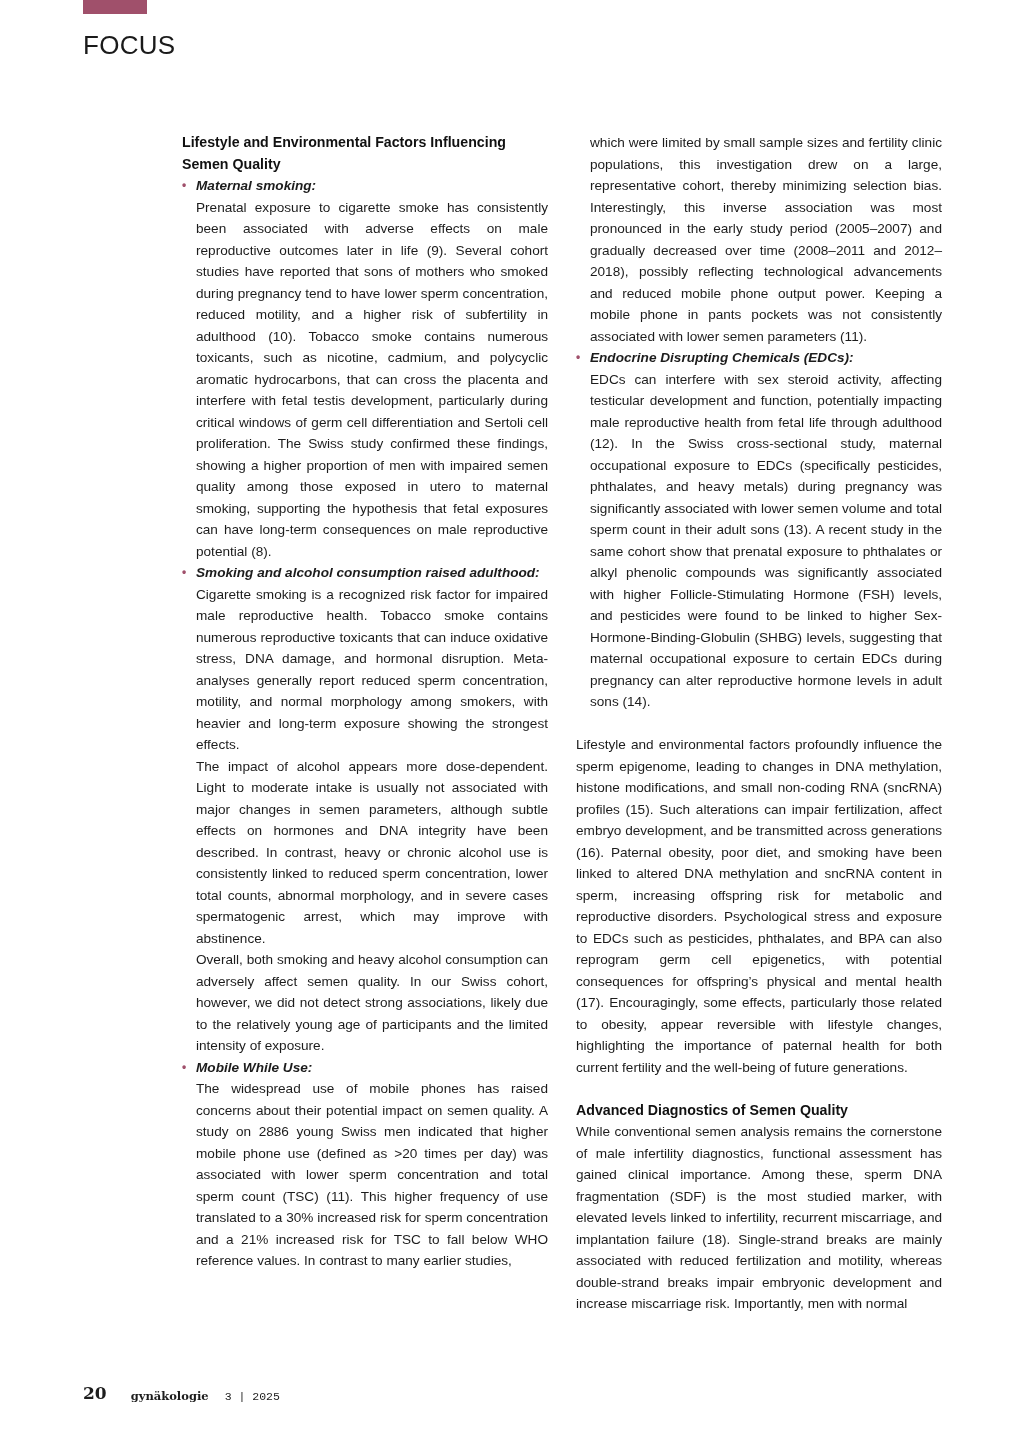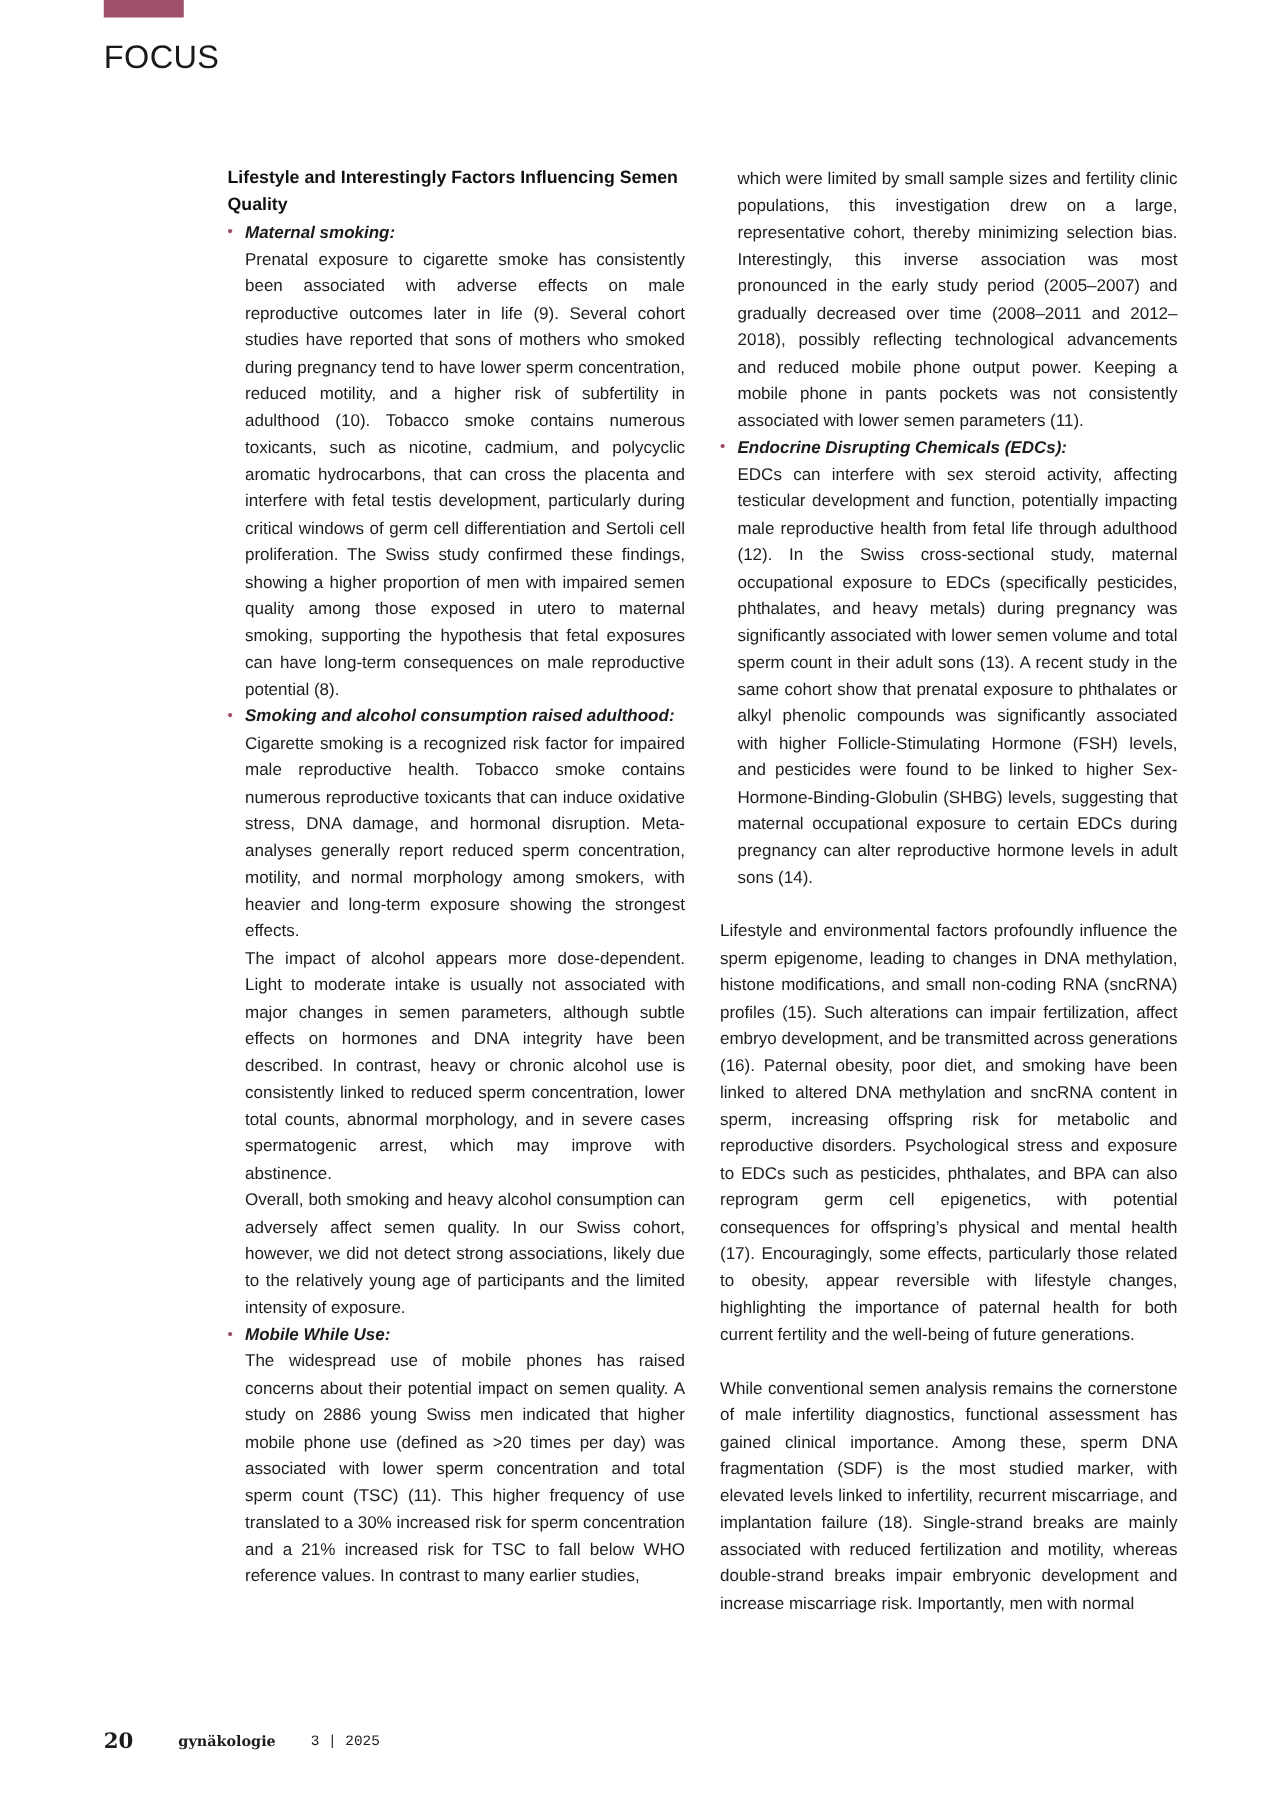--- a/index.html
+++ b/index.html
@@ -10,33 +10,33 @@
                    color:#1a1a1a; font-family:"Liberation Sans", sans-serif; font-weight:normal; }
   .col { position:absolute; top:132px; width:366px; font-size:13.6px; line-height:21.5px; }
   .col-left { left:182px; }
   .col-right { left:576px; }
   .col p { margin:0; text-align:justify; hyphens:manual; }
   h3 { margin:0; font-size:14.2px; line-height:21.5px; font-weight:bold; color:#111; }
   .bullet-head { position:relative; margin:0; padding-left:14px; font-weight:bold; font-style:italic; }
   .bullet-head .dot { position:absolute; left:0; top:0; color:#a0506b; font-style:normal; font-size:12px; }
   .indent { padding-left:14px; }
   .gap { height:21.5px; }
-  .footer { position:absolute; left:83px; top:1383px; font-size:13px; display:flex; align-items:center; gap:16px; }
+  .footer { position:absolute; left:83px; top:1383px; font-size:13px; display:flex; align-items:flex-end; gap:4px; }
   .page-num { font-family:"DejaVu Serif", serif; font-weight:bold; font-size:17px; margin-right:20px; }
   .journal { font-family:"DejaVu Serif", serif; font-weight:bold; font-size:11.5px; margin-right:12px; }
   .issue { font-family:Liberation Mono, monospace; font-size:11.5px; }
 </style>
 </head>
 <body>
 
 <div class="accent-bar"></div>
 <div class="section-label">FOCUS</div>
 
 <div class="col col-left">
-  <h3>Lifestyle and Interestingly Factors Influencing Semen Quality</h3>
+  <h3>Lifestyle and Environmental Factors Influencing Semen Quality</h3>
 
   <div class="bullet-head">
     <span class="dot">•</span>
     <span>Maternal smoking:</span>
   </div>
   <p class="indent">Prenatal exposure to cigarette smoke has consistently been associated with adverse effects on male reproductive outcomes later in life (9). Several cohort studies have reported that sons of mothers who smoked during pregnancy tend to have lower sperm concentration, reduced motility, and a higher risk of subfertility in adulthood (10). Tobacco smoke contains numerous toxicants, such as nicotine, cadmium, and polycyclic aromatic hydrocarbons, that can cross the placenta and interfere with fetal testis development, particularly during critical windows of germ cell differentiation and Sertoli cell proliferation. The Swiss study confirmed these findings, showing a higher proportion of men with impaired semen quality among those exposed in utero to maternal smoking, supporting the hypothesis that fetal exposures can have long-term consequences on male reproductive potential (8).</p>
 
   <div class="bullet-head">
     <span class="dot">•</span>
     <span>Smoking and alcohol consumption raised adulthood:</span>
@@ -58,20 +58,21 @@
   <div class="bullet-head">
     <span class="dot">•</span>
     <span>Endocrine Disrupting Chemicals (EDCs):</span>
   </div>
   <p class="indent">EDCs can interfere with sex steroid activity, affecting testicular development and function, potentially impacting male reproductive health from fetal life through adulthood (12). In the Swiss cross-sectional study, maternal occupational exposure to EDCs (specifically pesticides, phthalates, and heavy metals) during pregnancy was significantly associated with lower semen volume and total sperm count in their adult sons (13). A recent study in the same cohort show that prenatal exposure to phthalates or alkyl phenolic compounds was significantly associated with higher Follicle-Stimulating Hormone (FSH) levels, and pesticides were found to be linked to higher Sex-Hormone-Binding-Globulin (SHBG) levels, suggesting that maternal occupational exposure to certain EDCs during pregnancy can alter reproductive hormone levels in adult sons (14).</p>
 
   <div class="gap"></div>
   <p>Lifestyle and environmental factors profoundly influence the sperm epigenome, leading to changes in DNA methylation, histone modifications, and small non-coding RNA (sncRNA) profiles (15). Such alterations can impair fertilization, affect embryo development, and be transmitted across generations (16). Paternal obesity, poor diet, and smoking have been linked to altered DNA methylation and sncRNA content in sperm, increasing offspring risk for metabolic and reproductive disorders. Psychological stress and exposure to EDCs such as pesticides, phthalates, and BPA can also reprogram germ cell epigenetics, with potential consequences for offspring’s physical and mental health (17). Encouragingly, some effects, particularly those related to obesity, appear reversible with lifestyle changes, highlighting the importance of paternal health for both current fertility and the well-being of future generations.</p>
 
   <div class="gap"></div>
+  <h3>Advanced Diagnostics of Semen Quality</h3>
   <p>While conventional semen analysis remains the cornerstone of male infertility diagnostics, functional assessment has gained clinical importance. Among these, sperm DNA fragmentation (SDF) is the most studied marker, with elevated levels linked to infertility, recurrent miscarriage, and implantation failure (18). Single-strand breaks are mainly associated with reduced fertilization and motility, whereas double-strand breaks impair embryonic development and increase miscarriage risk. Importantly, men with normal</p>
 </div>
 
 <div class="footer">
   <span class="page-num">20</span>
   <span class="journal">gynäkologie</span>
   <span class="issue">3 | 2025</span>
 </div>
 
 </body></html>

